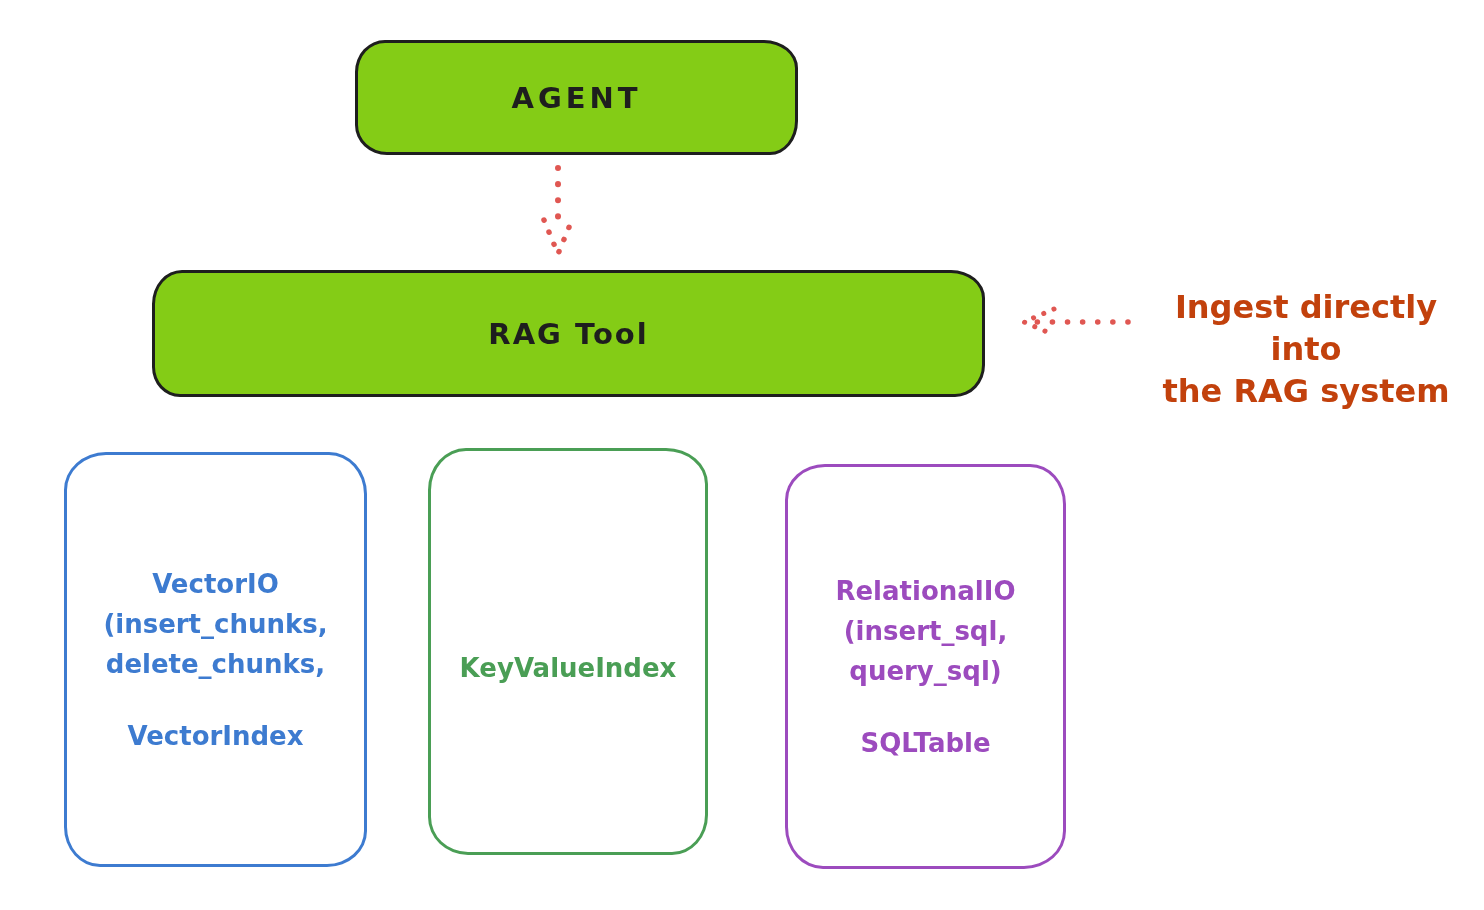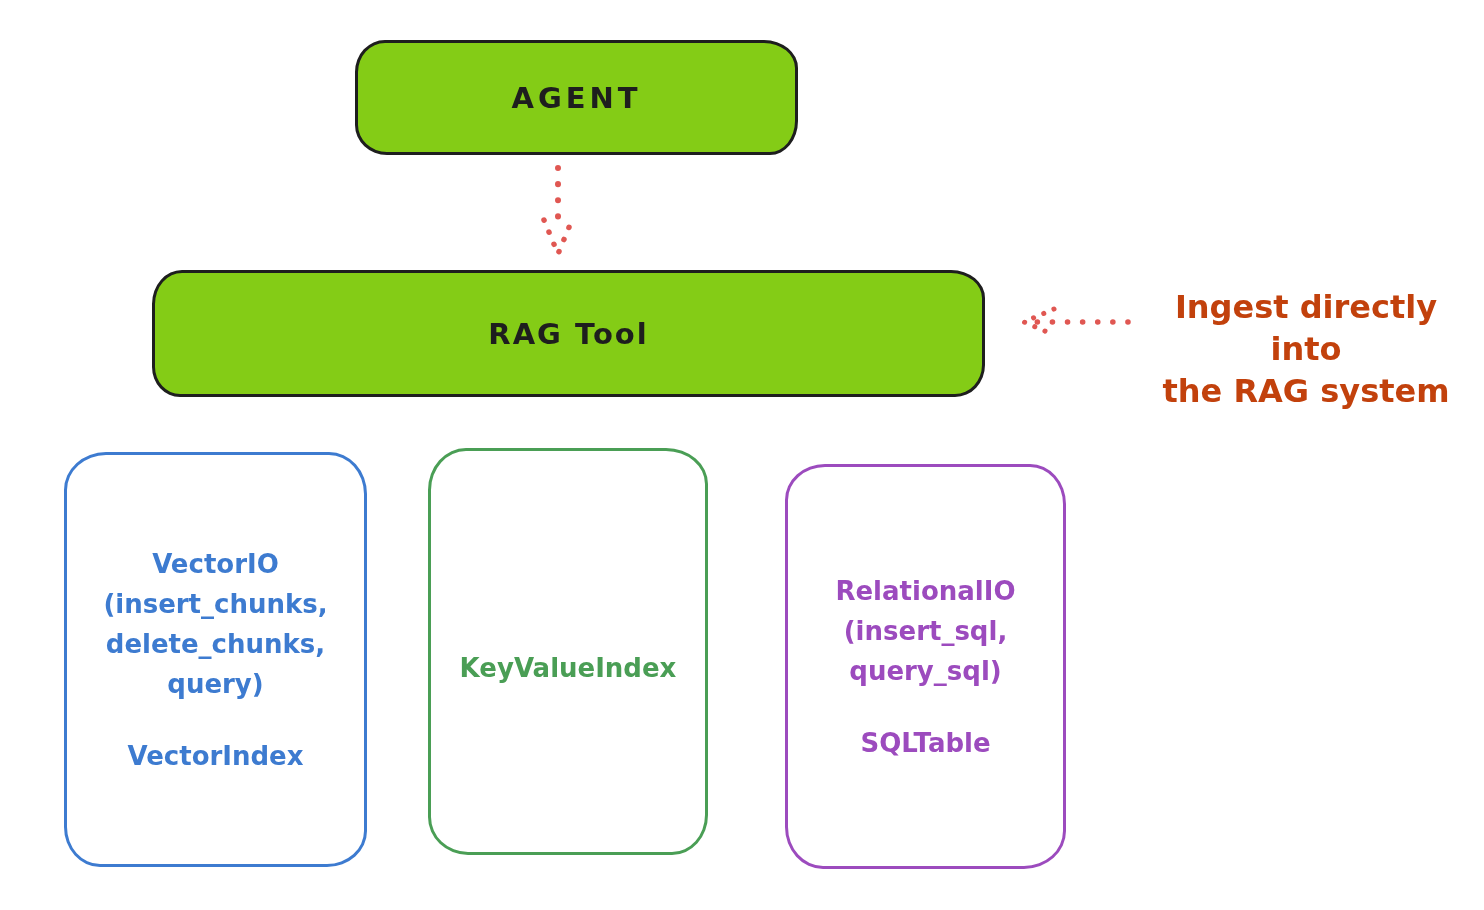--- a/index.html
+++ b/index.html
@@ -127,21 +127,20 @@
   <div class="annotation">
     <div>Ingest directly into</div>
     <div>the RAG system</div>
   </div>
 
   <div class="card card-blue">
     <div class="card-lines">
       <div>VectorIO</div>
       <div>(insert_chunks,</div>
       <div>delete_chunks,</div>
-      <div>query)</div>
     </div>
     <div class="card-index">VectorIndex</div>
   </div>
 
   <div class="card card-green">
     <div class="card-index">KeyValueIndex</div>
   </div>
 
   <div class="card card-purple">
     <div class="card-lines">

